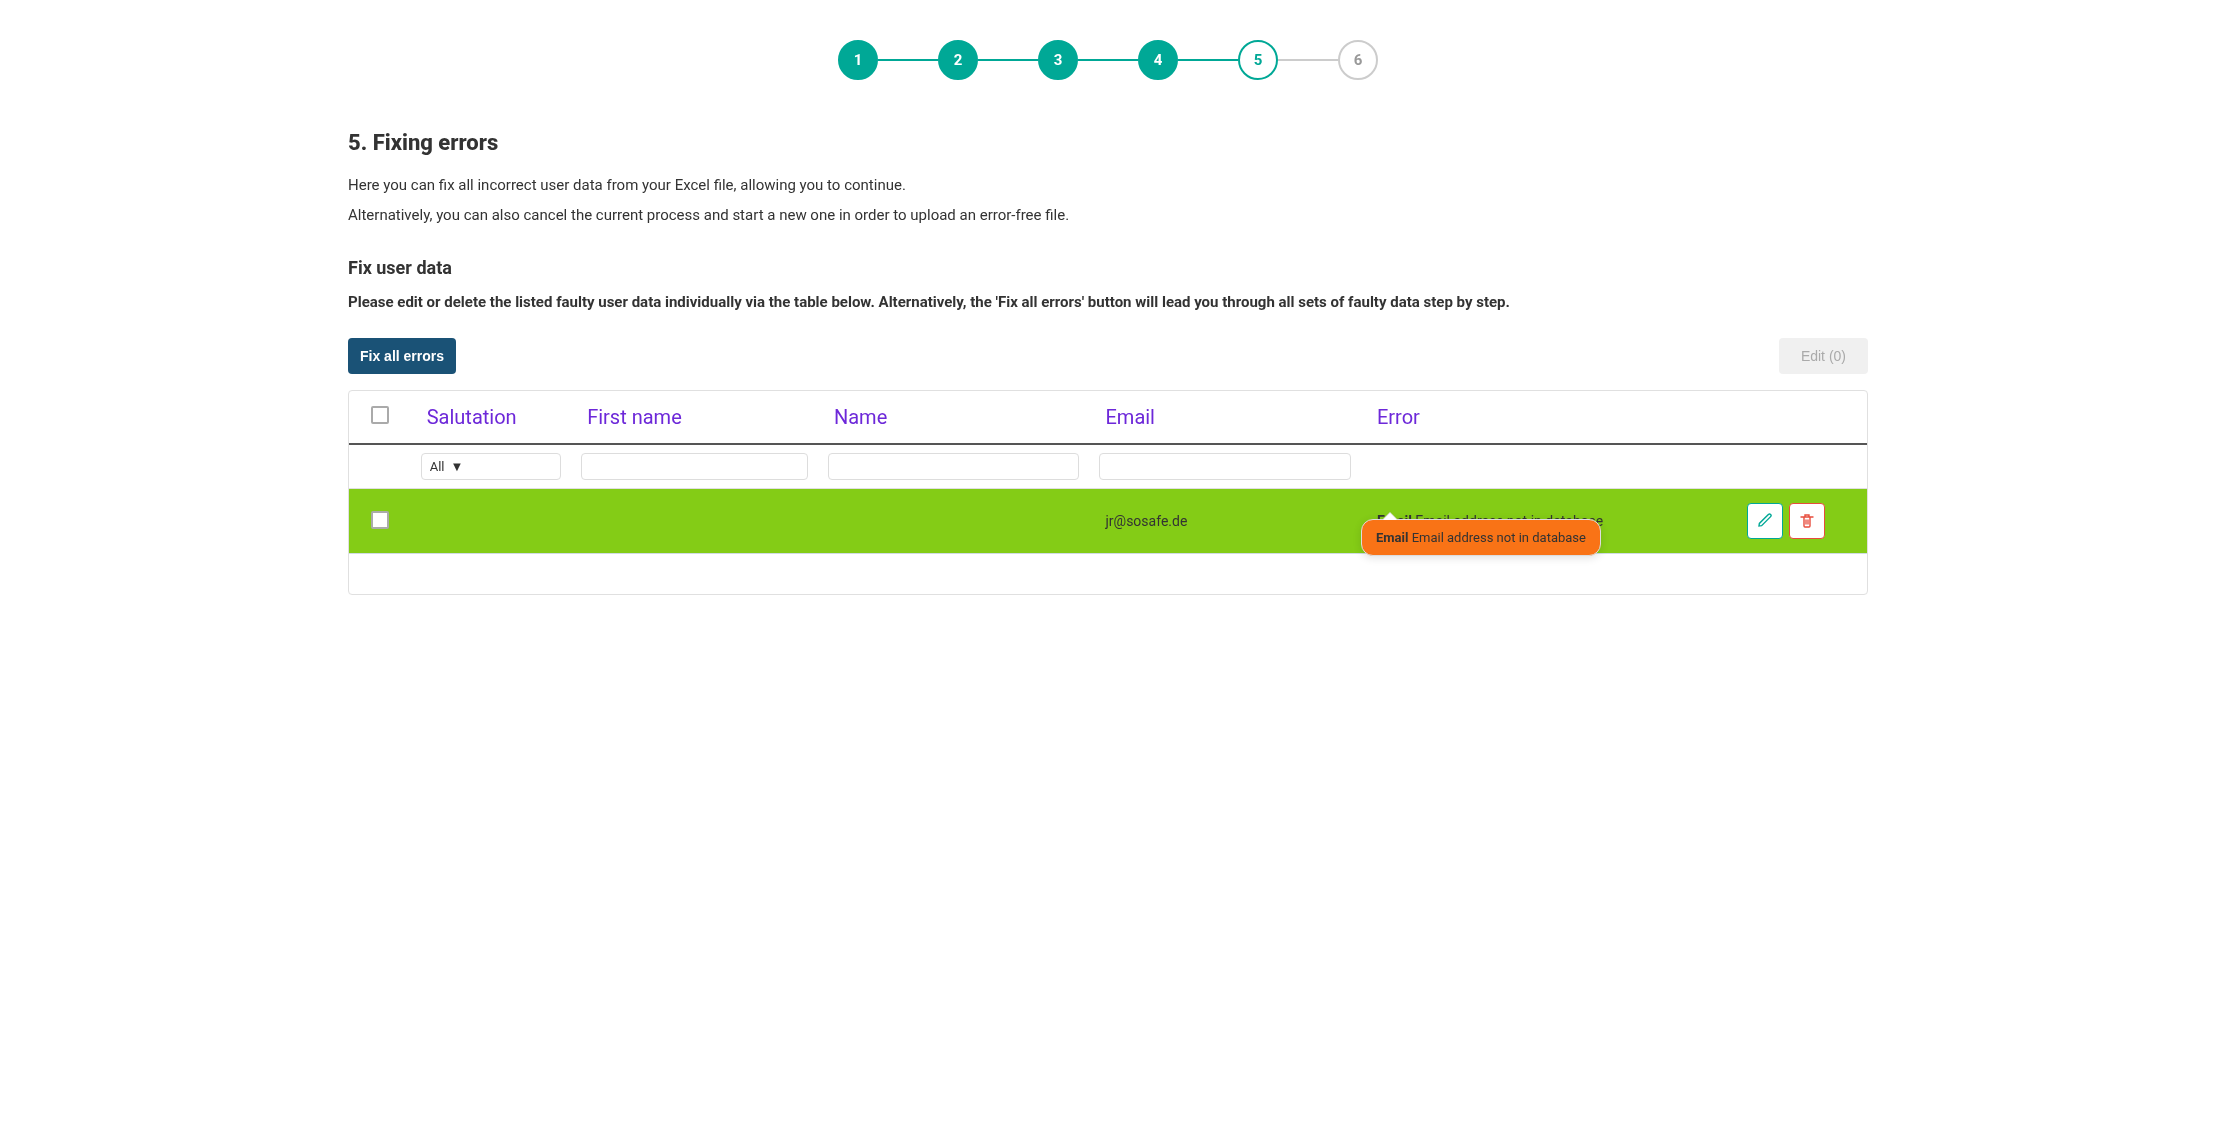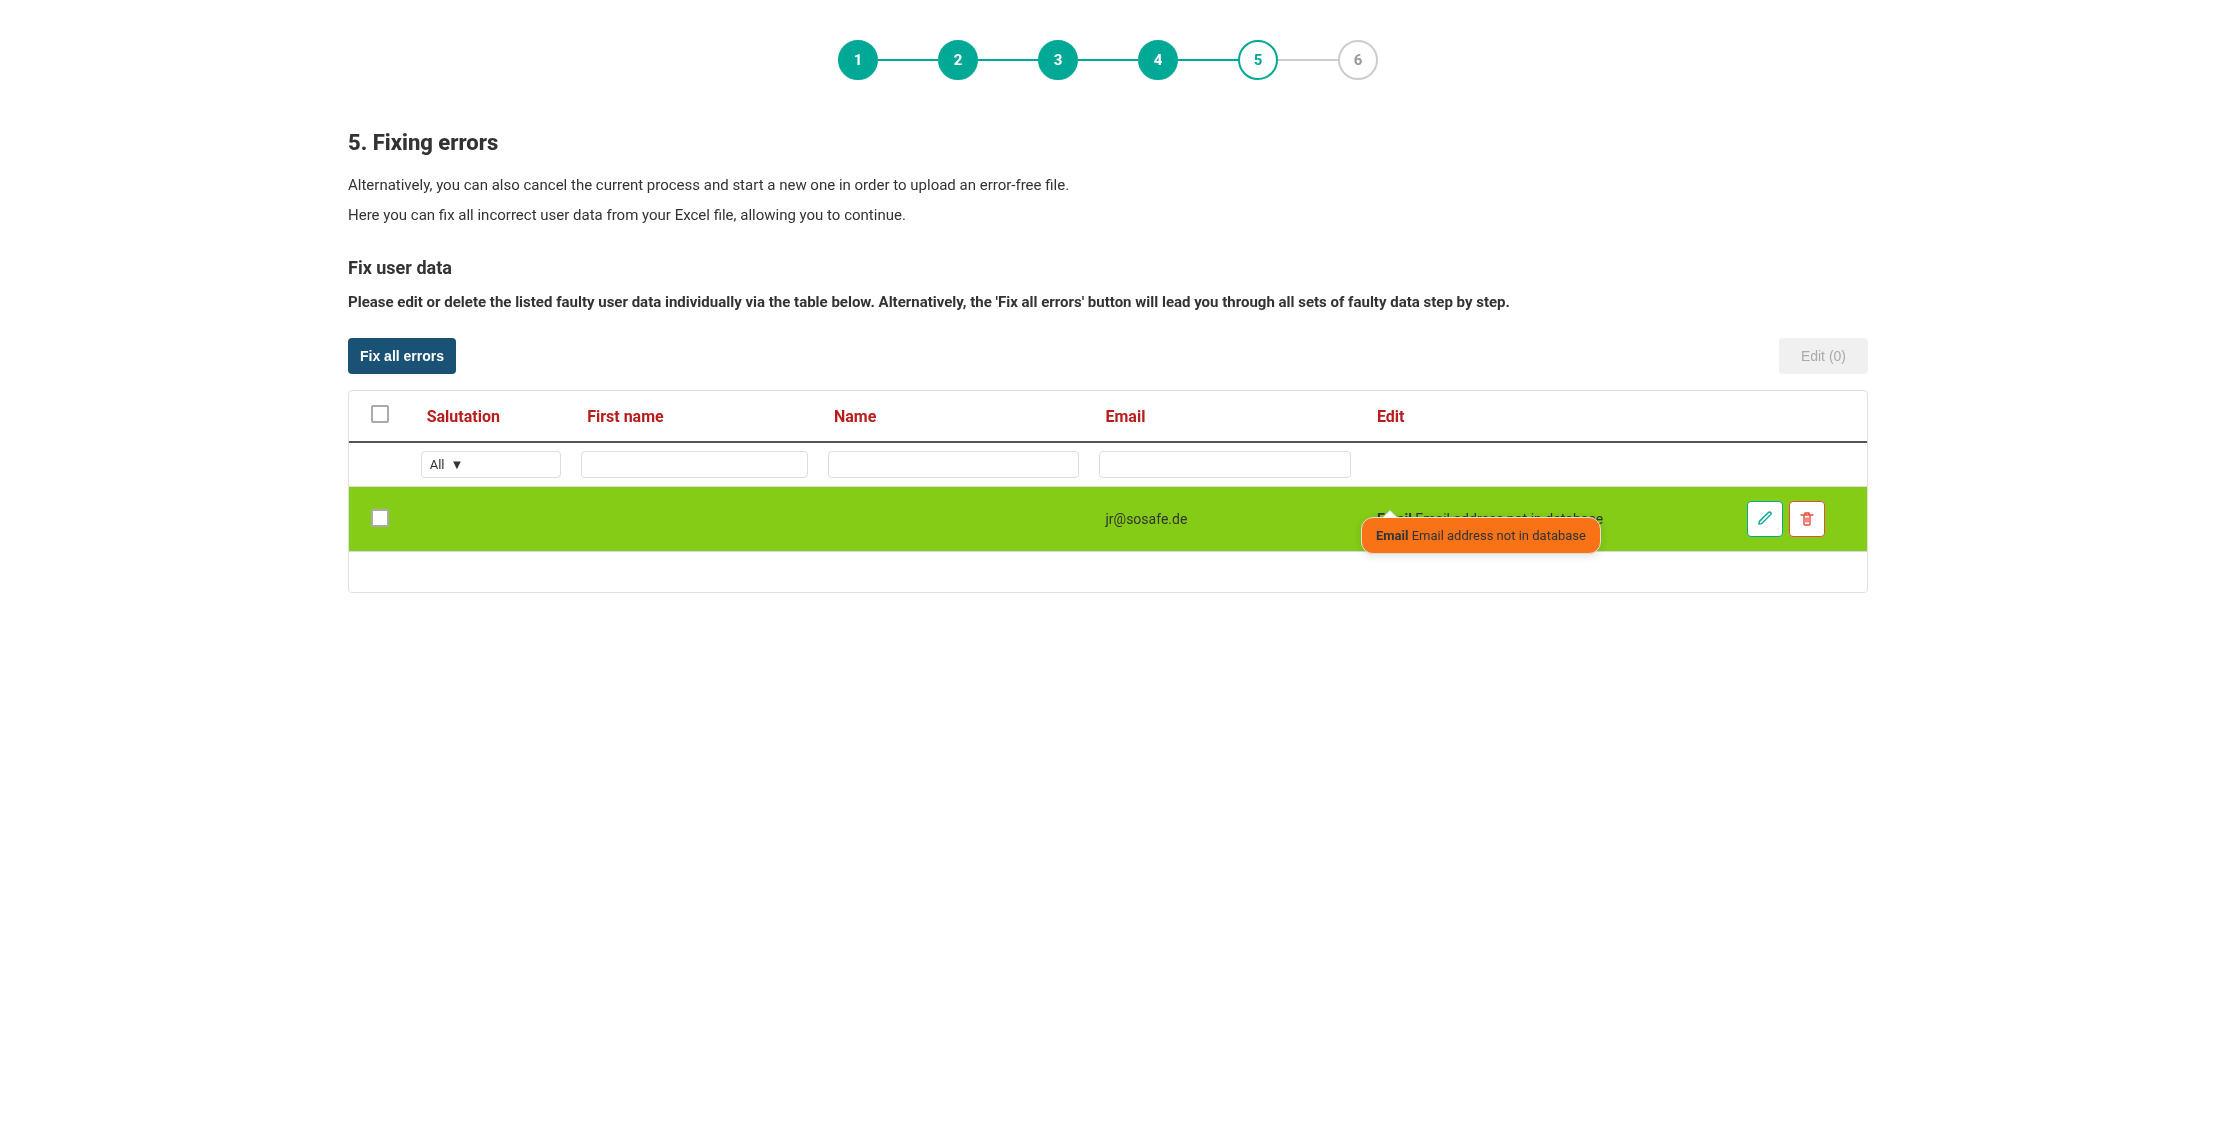--- a/index.html
+++ b/index.html
@@ -116,23 +116,23 @@
     table {
       width: 100%;
       border-collapse: collapse;
     }
     thead tr {
       border-bottom: 2px solid #555;
     }
     thead th {
       padding: 14px 16px;
       text-align: left;
-      font-weight: 700;
-      font-size: 16px;
-      color: #b91c1c;
+      font-weight: 400;
+      font-size: 20px;
+      color: #6d28d9;
     }
     thead th.checkbox-col {
       width: 50px;
       text-align: center;
     }
     thead th.salutation-col {
       width: 130px;
     }
     thead th.firstname-col {
       width: 200px;
@@ -305,22 +305,22 @@
     <div class="step-circle active">4</div>
     <div class="step-line"></div>
     <div class="step-circle active" style="background:#fff; color:#00a896; border:2px solid #00a896;">5</div>
     <div class="step-line inactive"></div>
     <div class="step-circle inactive">6</div>
   </div>
 
   <h2 class="section-title">5. Fixing errors</h2>
 
   <div class="description-block">
+    <p class="description">Here you can fix all incorrect user data from your Excel file, allowing you to continue.</p>
     <p class="description">Alternatively, you can also cancel the current process and start a new one in order to upload an error-free file.</p>
-    <p class="description">Here you can fix all incorrect user data from your Excel file, allowing you to continue.</p>
   </div>
 
   <h3 class="subsection-title">Fix user data</h3>
 
   <p class="description" style="margin-bottom:24px;font-weight:bold;">Please edit or delete the listed faulty user data individually via the table below. Alternatively, the 'Fix all errors' button will lead you through all sets of faulty data step by step.</p>
 
   <div class="toolbar">
     <button class="fix-all-btn">Fix all errors</button>
     <button class="edit-btn">Edit (0)</button>
   </div>
@@ -329,21 +329,21 @@
     <table>
       <thead>
         <tr>
           <th class="checkbox-col">
             <span class="checkbox"></span>
           </th>
           <th class="salutation-col">Salutation</th>
           <th class="firstname-col">First name</th>
           <th class="name-col">Name</th>
           <th class="email-col">Email</th>
-          <th class="error-col">Edit</th>
+          <th class="error-col">Error</th>
           <th class="actions-col"></th>
         </tr>
       </thead>
       <tbody>
 
         <tr class="filter-row">
           <td class="checkbox-col"></td>
           <td>
             <div class="filter-dropdown">
               <span>All</span>

